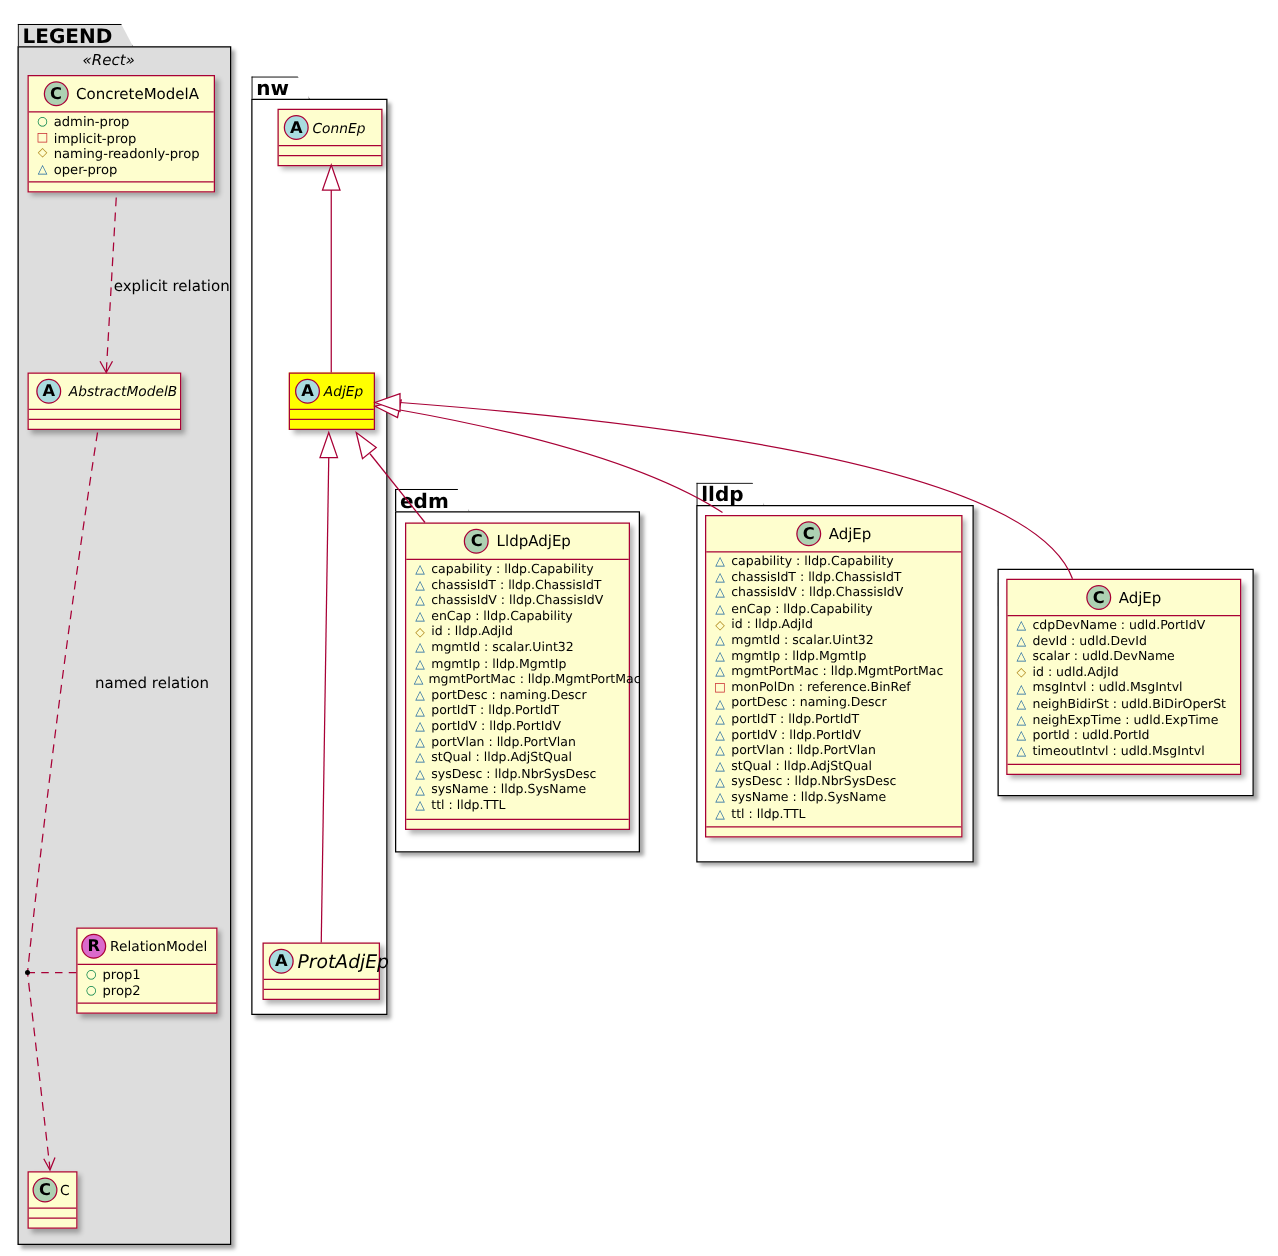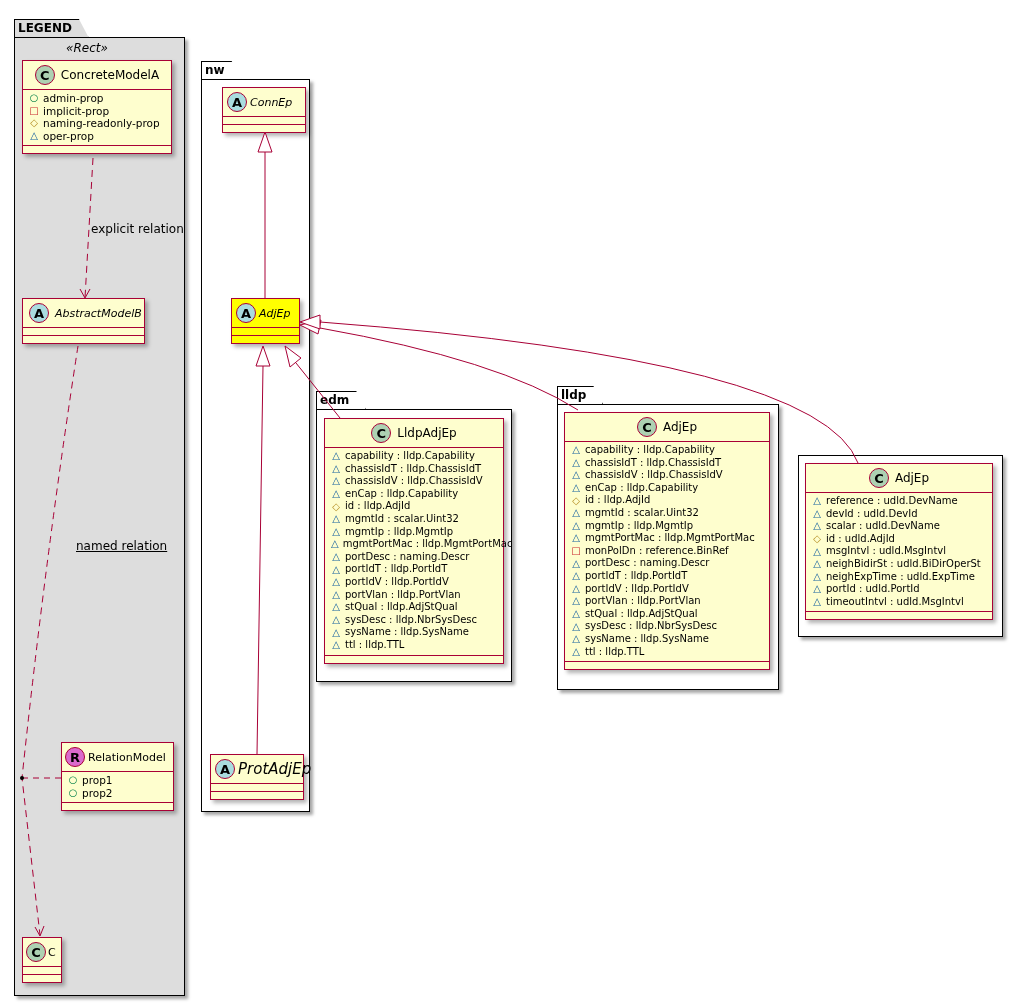--- a/index.html
+++ b/index.html
@@ -1,21 +1,21 @@
 <!DOCTYPE html>
 <html><head>
 <meta charset="utf-8">
 <style>
   html, body { margin:0; padding:0; background:#ffffff; }
   body { width:1022px; height:1005px; position:relative; overflow:hidden;
          font-family:"DejaVu Sans", sans-serif; color:#000; }
   svg#wires { position:absolute; left:0; top:0; width:1022px; height:1005px; }
   .pkg { position:absolute; border:1.5px solid #000; background:#fff; box-shadow:3px 3px 3px rgba(0,0,0,0.35); }
   .pkg-tab { position:absolute; border:1.5px solid #000; border-bottom:none; background:#fff;
-             font-weight:bold; font-size:12px; line-height:17px; padding:0 16px 0 3px; height:18px;
+             font-weight:bold; font-size:16px; line-height:17px; padding:0 16px 0 3px; height:18px;
              clip-path:polygon(0 0, calc(100% - 10px) 0, 100% 100%, 0 100%); }
   .cls { position:absolute; background:#fefece; border:1.5px solid #a80036; box-shadow:3px 3px 4px rgba(0,0,0,0.3); box-sizing:border-box; }
   .cls.highlight { background:#ffff00; }
   .cls-head { display:flex; align-items:center; justify-content:center; gap:6px; padding:4px 6px; font-size:12px; }
   .cls-name.italic { font-style:italic; }
   .circ { width:20px; height:20px; border-radius:50%; border:1px solid #a80036; display:flex; align-items:center; justify-content:center;
           font-weight:bold; font-size:13px; box-sizing:border-box; flex:0 0 auto; }
   .circ.C { background:#add1b2; }
   .circ.A { background:#a9dcdf; }
   .circ.R { background:#da6acc; }
@@ -72,21 +72,21 @@
   <div class="cls-head" style="justify-content:flex-start;">
       <span class="circ A">A</span>
       <span class="cls-name italic" style="font-size:11px;">AbstractModelB</span>
     </div>
   <div class="sep"></div>
   <div class="empty"></div>
   <div class="sep"></div>
   <div class="empty"></div>
 </div>
 
-<div class="label" style="left:76px;top:539px;text-decoration:underline;">named relation</div>
+<div class="label" style="left:76px;top:539px;">named relation</div>
 
 <div class="cls" style="left:61px;top:742px;width:113px;">
   <div class="cls-head" style="justify-content:flex-start;gap:3px;padding:4px 3px;">
       <span class="circ R">R</span>
       <span class="cls-name" style="font-size:11px;">RelationModel</span>
     </div>
   <div class="sep"></div>
   <div class="attrs" id="legend-relation-attrs">
       <div class="attr">
         <span class="vis pub">○</span>
@@ -312,21 +312,21 @@
 <div class="pkg" style="left:798px;top:455px;width:203px;height:180px;"></div>
 <div class="cls" style="left:805px;top:463px;width:188px;">
   <div class="cls-head">
       <span class="circ C">C</span>
       <span class="cls-name">AdjEp</span>
     </div>
   <div class="sep"></div>
   <div class="attrs" id="udld-attrs" style="font-size:10px;line-height:12.6px;">
       <div class="attr">
         <span class="vis pkgv">△</span>
-        <span>reference : udld.DevName</span>
+        <span>cdpDevName : udld.PortIdV</span>
       </div>
       <div class="attr">
         <span class="vis pkgv">△</span>
         <span>devId : udld.DevId</span>
       </div>
       <div class="attr">
         <span class="vis pkgv">△</span>
         <span>scalar : udld.DevName</span>
       </div>
       <div class="attr">

